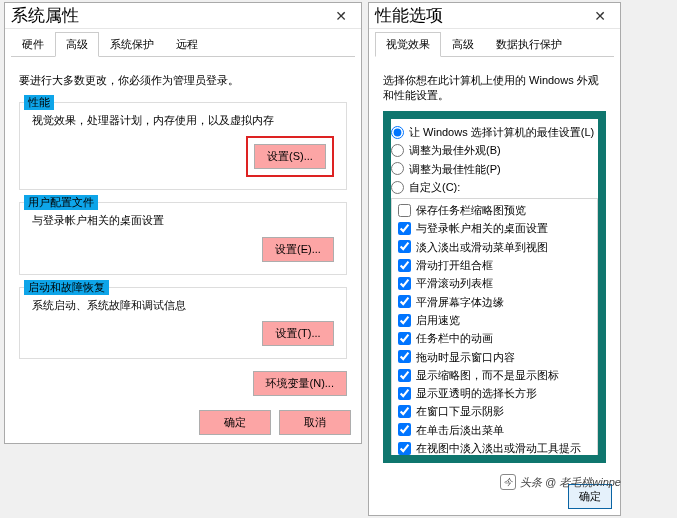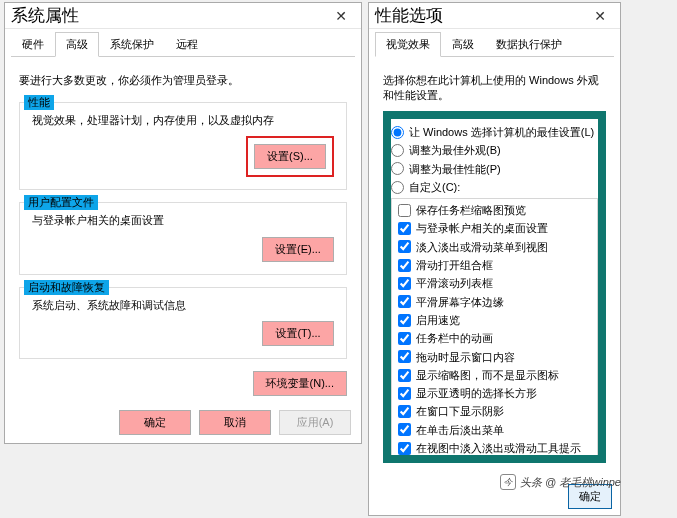--- a/index.html
+++ b/index.html
@@ -75,21 +75,20 @@
       </div>
     </div>
 
     <div class="btn-row" style="margin-top:8px;">
       <div class="btn">环境变量(N)...</div>
     </div>
   </div>
   <div class="footer-btns">
     <div class="btn">确定</div>
     <div class="btn">取消</div>
-    <div class="btn disabled">应用(A)</div>
   </div>
 </div>
 
 <div class="dialog dlg-right">
   <div class="titlebar">
     <span class="titlebar-text">性能选项</span>
     <span class="close-x">✕</span>
   </div>
   <div class="tabs">
     <div class="tab active">视觉效果</div>

